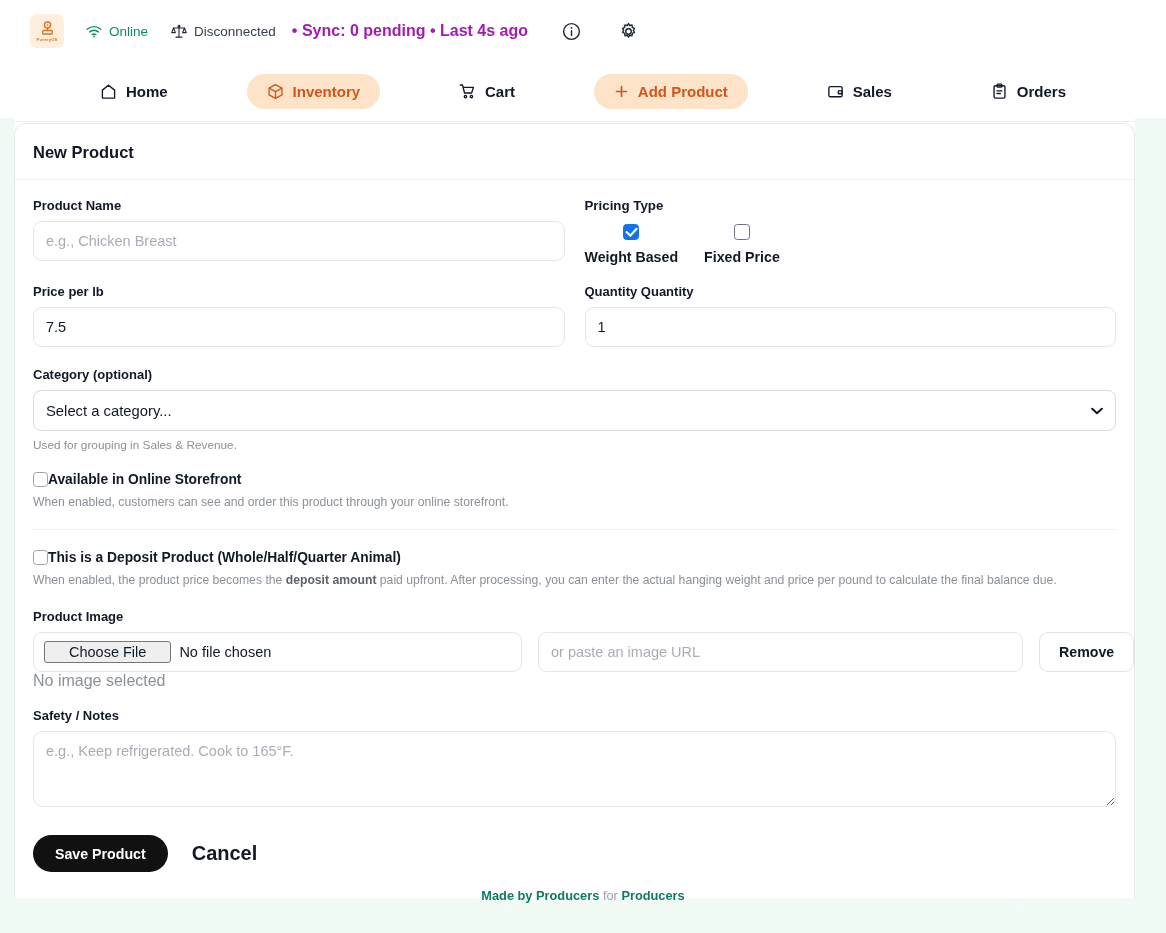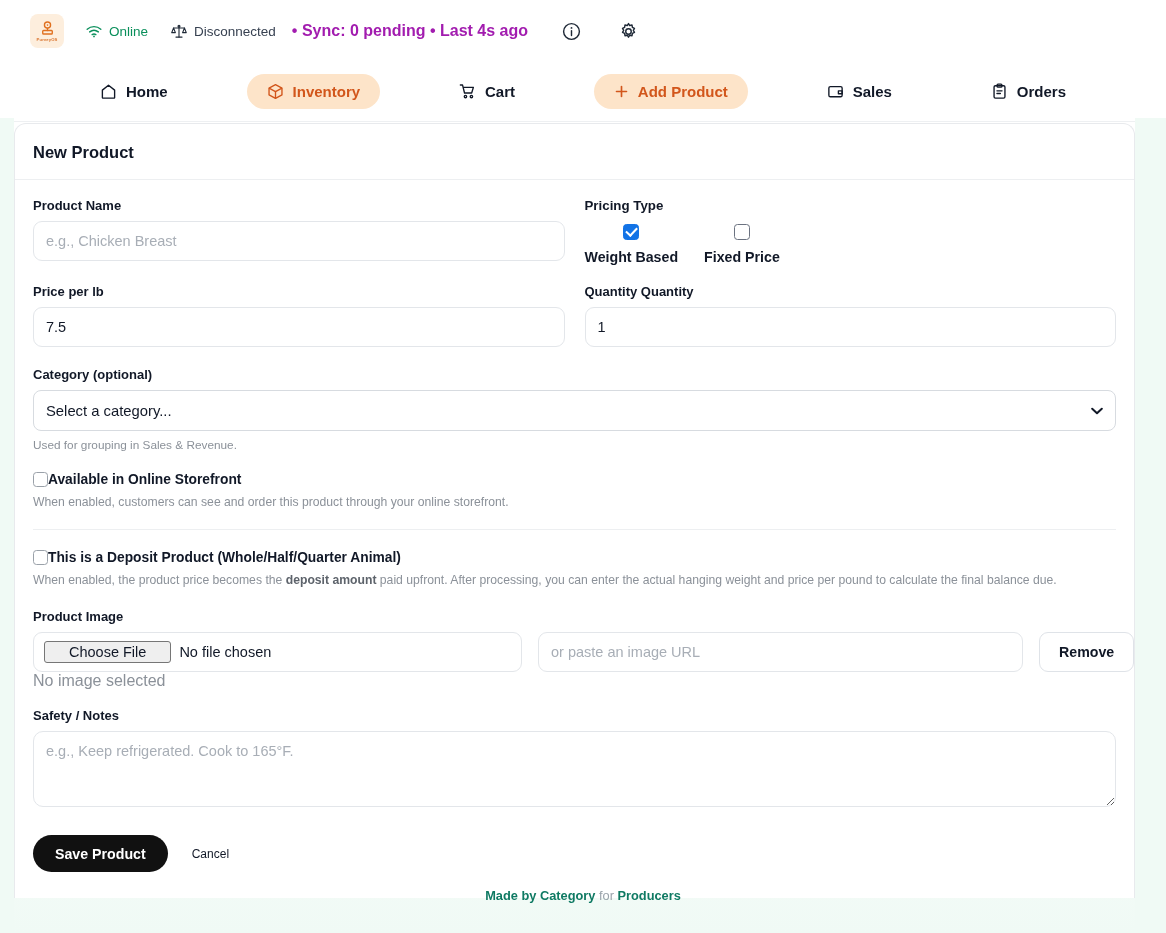--- a/index.html
+++ b/index.html
@@ -170,21 +170,21 @@
   .actions { display: flex; align-items: center; gap: 20px; margin-top: 24px; }
   .save-btn {
     background: #111111; color: #ffffff;
     border: none; border-radius: 999px;
     height: 37px; padding: 0 22px;
     font-size: 14.2px; font-weight: 700;
     font-family: inherit; cursor: pointer;
   }
   .cancel-btn {
     background: transparent; border: none;
-    font-size: 12px; font-weight: 400; color: #111827;
+    font-size: 20px; font-weight: 700; color: #111827;
     font-family: inherit; cursor: pointer; padding: 0 4px;
   }
 
   .footer {
     position: absolute; left: 0; right: 0; top: 888px;
     text-align: center; font-size: 12.8px; font-weight: 700;
   }
   .f-teal { color: #0f7a63; }
   .f-gray { color: #9aa3ab; font-weight: 400; }
 
@@ -420,16 +420,16 @@
 
       <div class="actions">
         <button class="save-btn">Save Product</button>
         <button class="cancel-btn">Cancel</button>
       </div>
 
     </div>
   </div>
 
   <div class="footer">
-    <span class="f-teal">Made by Category</span><span class="f-gray"> for </span><span class="f-teal">Producers</span>
+    <span class="f-teal">Made by Producers</span><span class="f-gray"> for </span><span class="f-teal">Producers</span>
   </div>
 
 </div>
 
 </body></html>

